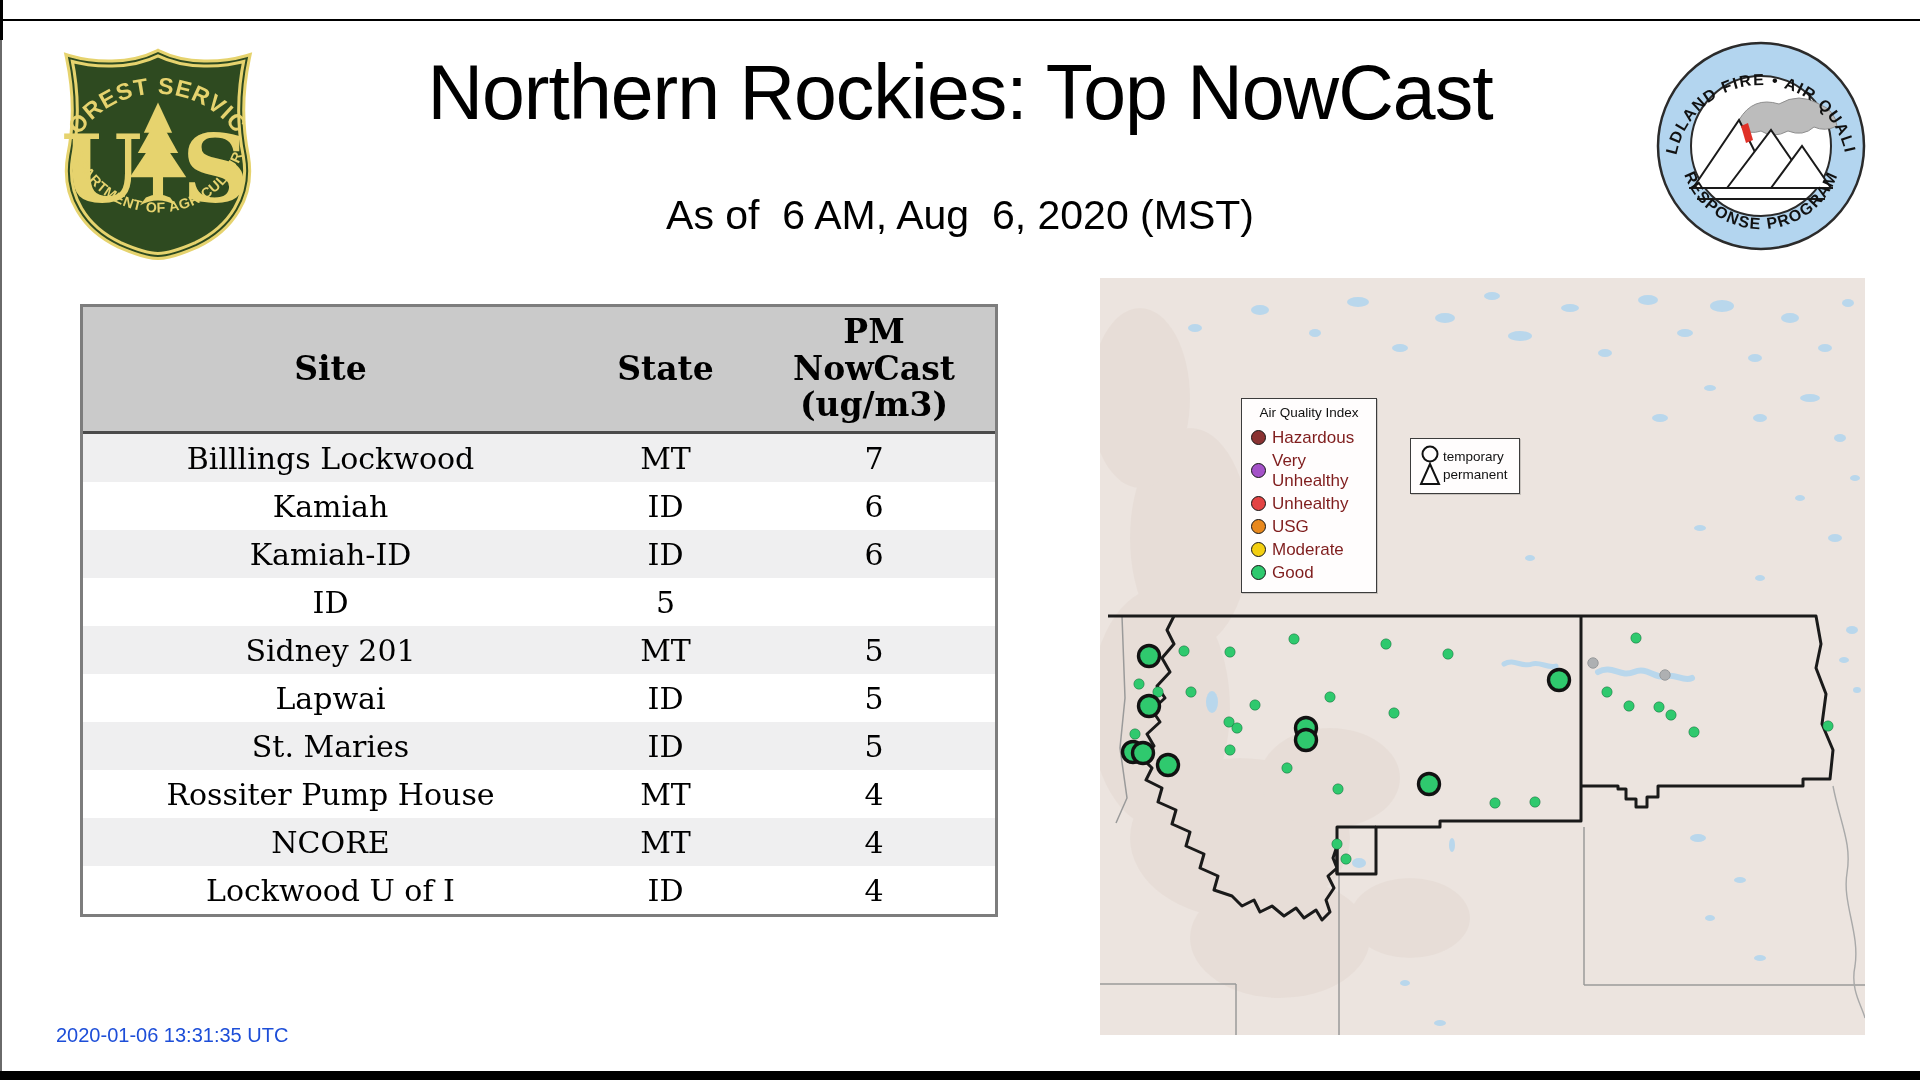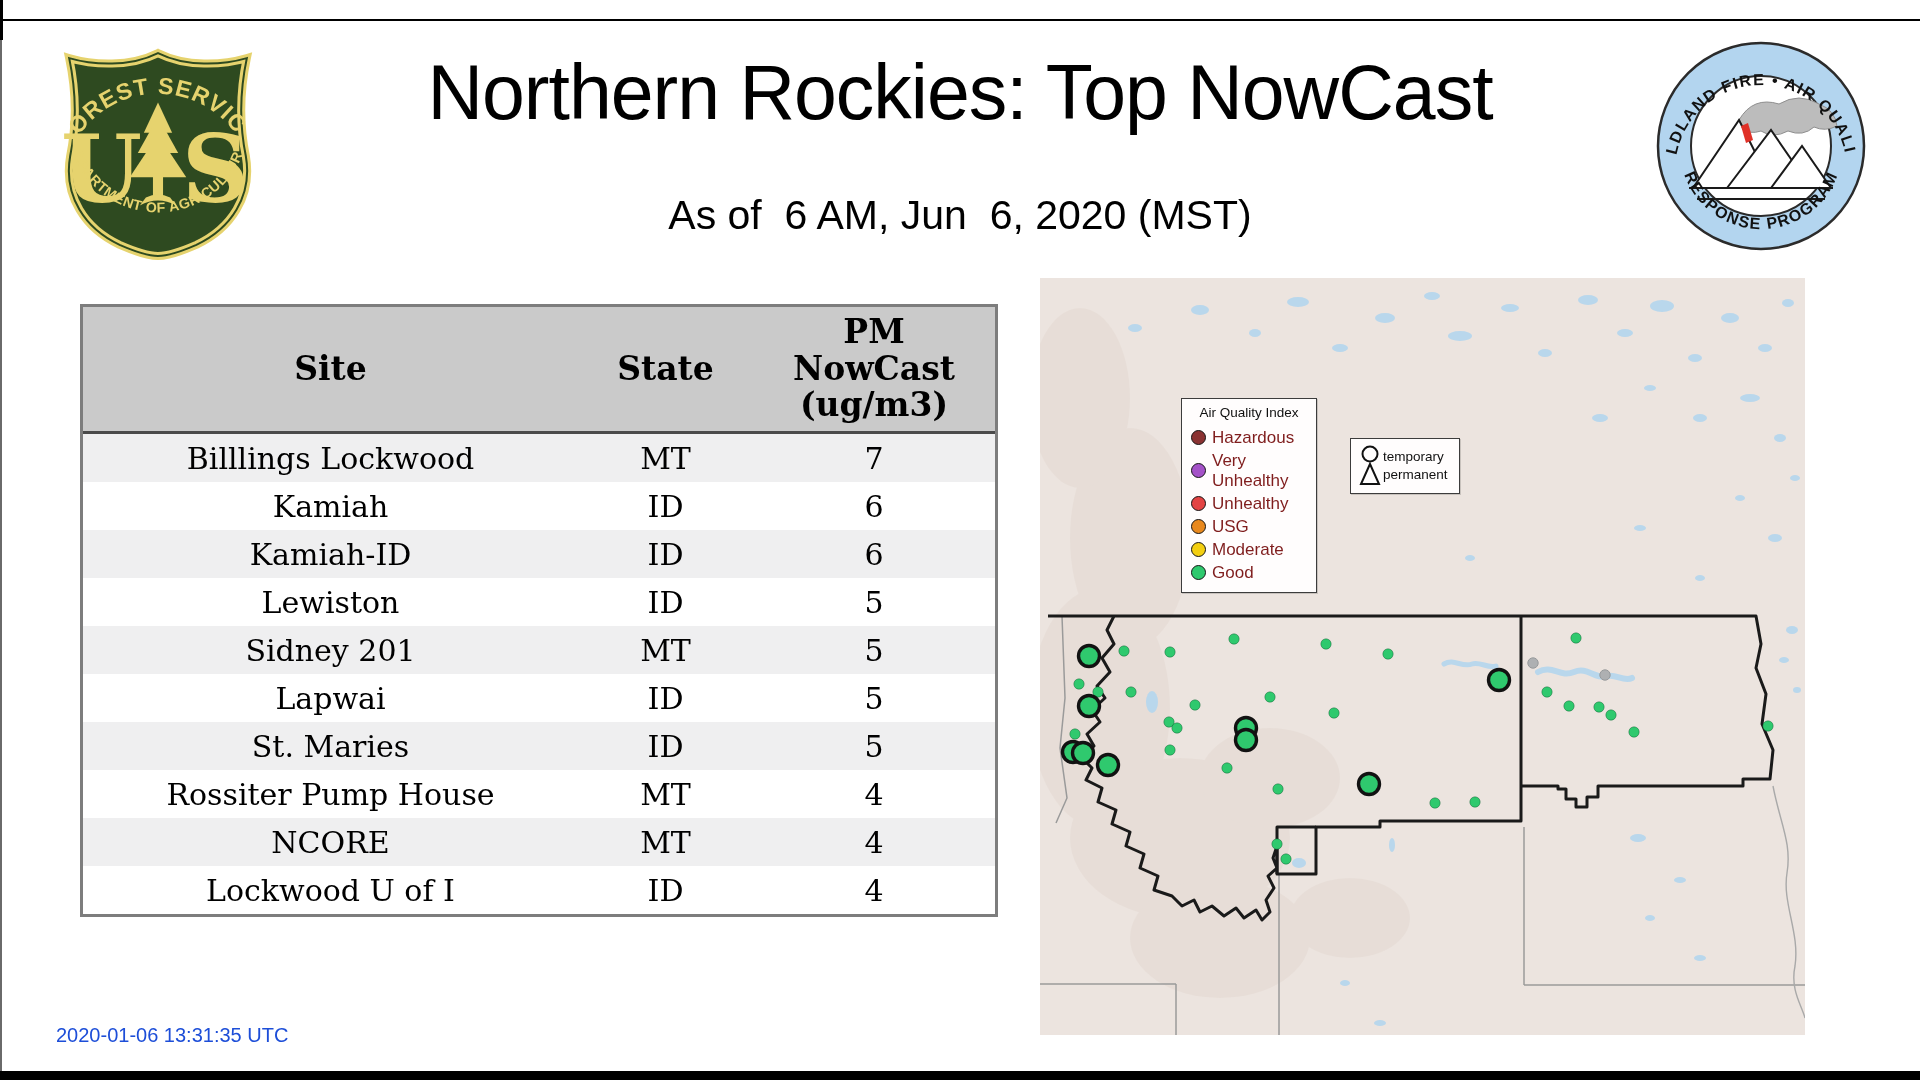--- a/index.html
+++ b/index.html
@@ -23,21 +23,21 @@
   .thead{display:grid;grid-template-columns:495px 175px 242px;background:#cacaca;
          height:124px;border-bottom:3px solid #4a4a4a;}
   .thead .hcell{display:flex;align-items:center;justify-content:center;text-align:center;
         font-weight:bold;font-size:33px;line-height:1.12;}
   .thead .hc2{padding:0 44px;}
   .trow{display:grid;grid-template-columns:495px 175px 242px;height:48px;background:#ffffff;}
   .trow.alt{background:#efeff0;}
   .trow .cell{display:flex;align-items:center;justify-content:center;font-size:30px;}
 
   
-  .map{position:absolute;left:1040px;top:278px;width:672px;height:757px;}
+  .map{position:absolute;left:1100px;top:278px;width:672px;height:757px;}
   .map svg.basemap{position:absolute;left:0;top:0;}
   .aqi-legend{position:absolute;left:141px;top:120px;width:134px;background:#fffdfd;
       border:1.5px solid #3c3c3c;padding:6px 0 8px 0;box-shadow:1px 1px 0 rgba(0,0,0,.15);}
   .aqi-legend .ltitle{text-align:center;font-size:13.5px;margin-bottom:6px;color:#111;}
   .lrow{display:flex;align-items:center;gap:6px;padding:1.5px 0 1.5px 9px;}
   .lrow .sw{width:13px;height:13px;border-radius:50%;border:1.5px solid #151515;flex:0 0 auto;}
   .lrow span:last-child{font-size:17px;color:#7f1d1d;}
   .sym-legend{position:absolute;left:310px;top:160px;width:108px;height:54px;background:#fffdfd;
       border:1.5px solid #3c3c3c;display:flex;align-items:center;
       box-shadow:1px 1px 0 rgba(0,0,0,.15);}
@@ -79,21 +79,21 @@
       <polygon points="100,88 72,130 128,130"></polygon>
       <rect x="95" y="126" width="10" height="26"></rect>
       <path d="M82 158 Q100 148 118 158 L112 150 Q100 144 88 150 Z"></path>
     </g>
     <text font-size="14" font-weight="bold" fill="#e6d36e" letter-spacing="0.5" font-family="Liberation Sans, sans-serif">
       <textPath href="#fsBot" startOffset="50%" text-anchor="middle">DEPARTMENT OF AGRICULTURE</textPath>
     </text>
   </svg>
 
   <div class="title">Northern Rockies: Top NowCast</div>
-  <div class="subtitle">As of  6 AM, Jun  6, 2020 (MST)</div>
+  <div class="subtitle">As of  6 AM, Aug  6, 2020 (MST)</div>
 
   <svg class="wf-logo" width="216" height="216" viewBox="0 0 216 216">
     <circle cx="108" cy="108" r="103" fill="#b3d5ef" stroke="#2b2b2b" stroke-width="2.5"></circle>
     <circle cx="108" cy="108" r="70" fill="#ffffff" stroke="#2b2b2b" stroke-width="2"></circle>
     <defs>
       <path id="wfTop" d="M 23 120 A 86 86 0 0 1 193 120" fill="none"></path>
       <path id="wfBot" d="M 30 132 A 81 81 0 0 0 186 132" fill="none"></path>
     </defs>
     <g>
       <path d="M86 82 Q100 58 126 66 Q146 54 166 66 Q182 72 184 88 Q172 94 161 89
@@ -129,21 +129,20 @@
           <div class="cell c0">Kamiah</div>
           <div class="cell c1">ID</div>
           <div class="cell c2">6</div>
         </div>
         <div class="trow alt">
           <div class="cell c0">Kamiah-ID</div>
           <div class="cell c1">ID</div>
           <div class="cell c2">6</div>
         </div>
         <div class="trow">
-          <div class="cell c0">Lewiston</div>
           <div class="cell c1">ID</div>
           <div class="cell c2">5</div>
         </div>
         <div class="trow alt">
           <div class="cell c0">Sidney 201</div>
           <div class="cell c1">MT</div>
           <div class="cell c2">5</div>
         </div>
         <div class="trow">
           <div class="cell c0">Lapwai</div>

